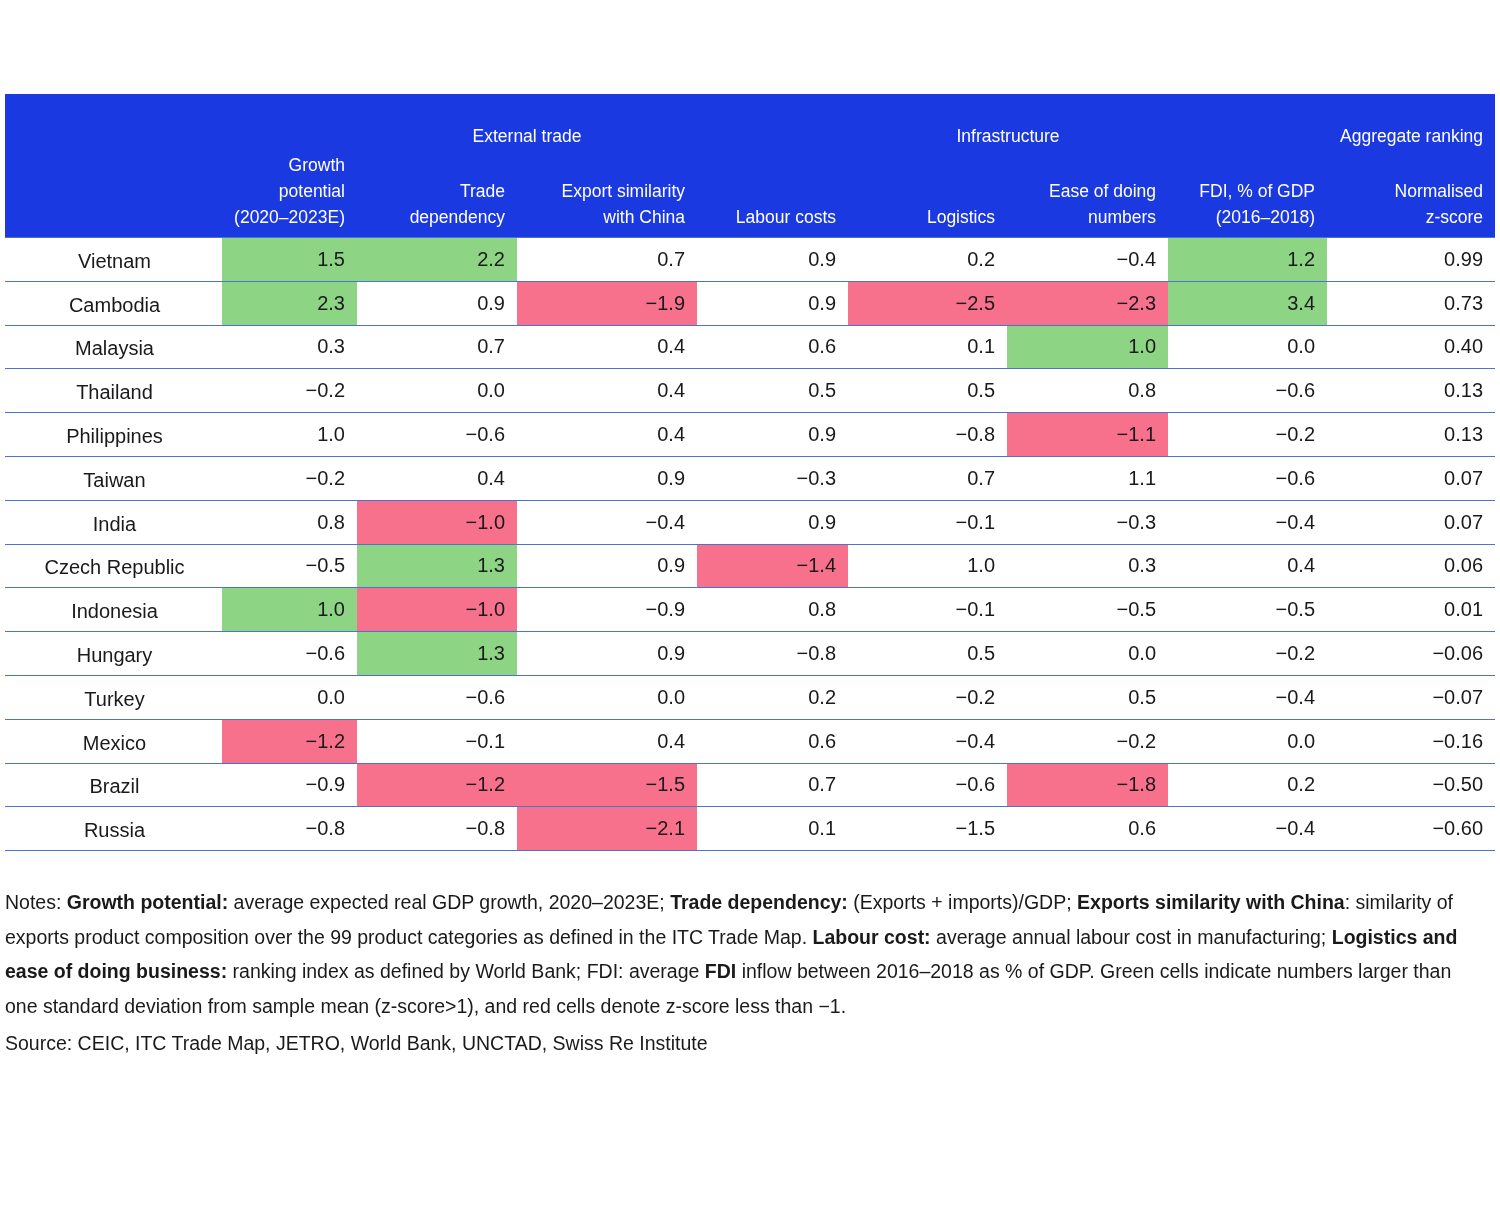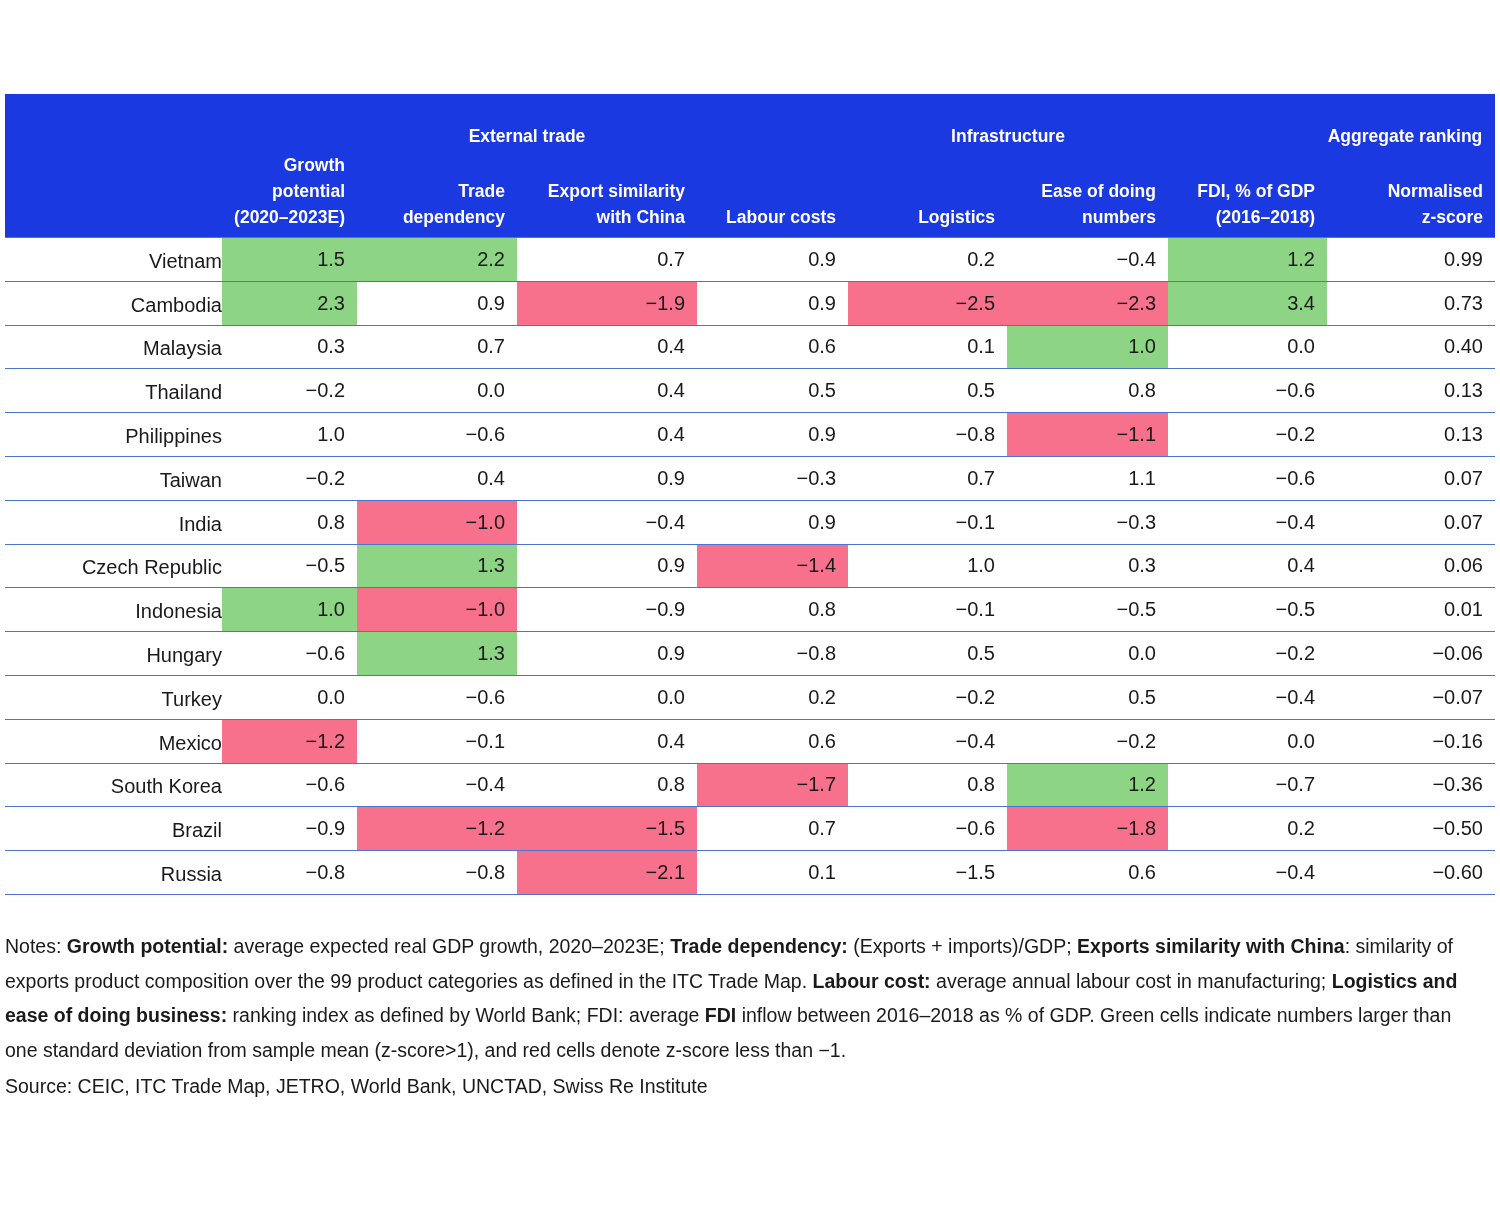--- a/index.html
+++ b/index.html
@@ -15,33 +15,33 @@
     width:1500px;height:1207px;background:#ffffff;overflow:hidden;
     font-family:"Liberation Sans", sans-serif;color:var(--text);
   }
   .page{position:relative;width:1500px;height:1207px;}
   .table-wrap{margin:94px 5px 0 5px;}
   table{
     border-collapse:collapse;table-layout:fixed;width:1490px;
     border-bottom:1.5px solid var(--line-blue);
   }
   thead th{
-    background:var(--header-blue);color:#ffffff;font-weight:bold;
+    background:var(--header-blue);color:#ffffff;font-weight:normal;
     font-size:17.5px;line-height:26px;text-align:right;
     padding:0 12px 0 0;
   }
-  tr.group-row th{height:58px;vertical-align:bottom;padding-bottom:3px;text-align:center;}
+  tr.group-row th{height:58px;vertical-align:bottom;padding-bottom:3px;}
   tr.group-row th.center{text-align:center;padding-right:0;}
   tr.label-row th{height:73px;vertical-align:bottom;padding-bottom:7px;}
   th .l{display:block;}
   tbody td{
     height:43.8px;font-size:20px;border-top:1.5px solid var(--line-blue);
     padding:0 12px 0 0;white-space:nowrap;
   }
-  td.country{text-align:right;padding:4px 0 0 2px;}
+  td.country{text-align:center;padding:4px 0 0 2px;}
   td.num{text-align:right;}
   td.hl-green{background:var(--green);}
   td.hl-red{background:var(--red);}
   .notes{
     margin:34px 5px 0 5px;width:1478px;
     font-size:19.5px;line-height:34.6px;
   }
   .notes .b{font-weight:bold;text-align:right;}
   .source{margin:2px 5px 0 5px;font-size:19.5px;line-height:34.6px;}
 </style>
@@ -233,31 +233,20 @@
             <td class="num hl-red">−1.2</td>
             <td class="num">−0.1</td>
             <td class="num">0.4</td>
             <td class="num">0.6</td>
             <td class="num">−0.4</td>
             <td class="num">−0.2</td>
             <td class="num">0.0</td>
             <td class="num">−0.16</td>
           </tr>
           <tr>
-            <td class="country">South Korea</td>
-            <td class="num">−0.6</td>
-            <td class="num">−0.4</td>
-            <td class="num">0.8</td>
-            <td class="num hl-red">−1.7</td>
-            <td class="num">0.8</td>
-            <td class="num hl-green">1.2</td>
-            <td class="num">−0.7</td>
-            <td class="num">−0.36</td>
-          </tr>
-          <tr>
             <td class="country">Brazil</td>
             <td class="num">−0.9</td>
             <td class="num hl-red">−1.2</td>
             <td class="num hl-red">−1.5</td>
             <td class="num">0.7</td>
             <td class="num">−0.6</td>
             <td class="num hl-red">−1.8</td>
             <td class="num">0.2</td>
             <td class="num">−0.50</td>
           </tr>

